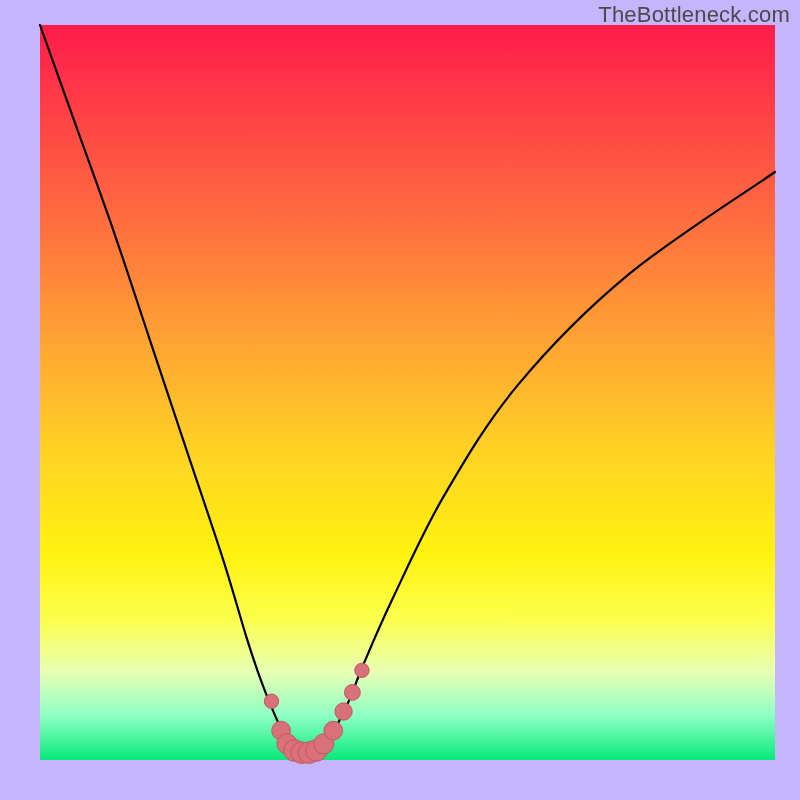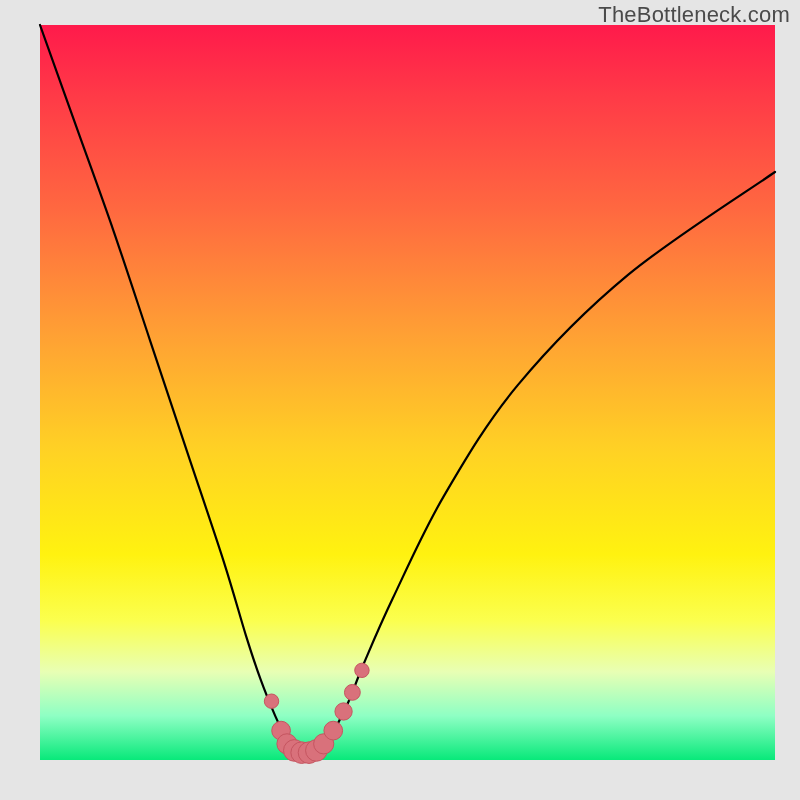--- a/index.html
+++ b/index.html
@@ -10,21 +10,21 @@
     background: #000;
     font-family: Arial, Helvetica, sans-serif;
     overflow: hidden;
   }
   .frame {
     position: absolute;
     left: 0;
     top: 0;
     width: 800px;
     height: 800px;
-    background: #e5e5e5;
+    background: #c4b5fd;
   }
   .plot {
     position: absolute;
     left: 40px;
     top: 25px;
     width: 735px;
     height: 735px;
     background: linear-gradient(
       to bottom,
       #ff1a4b 0%,

